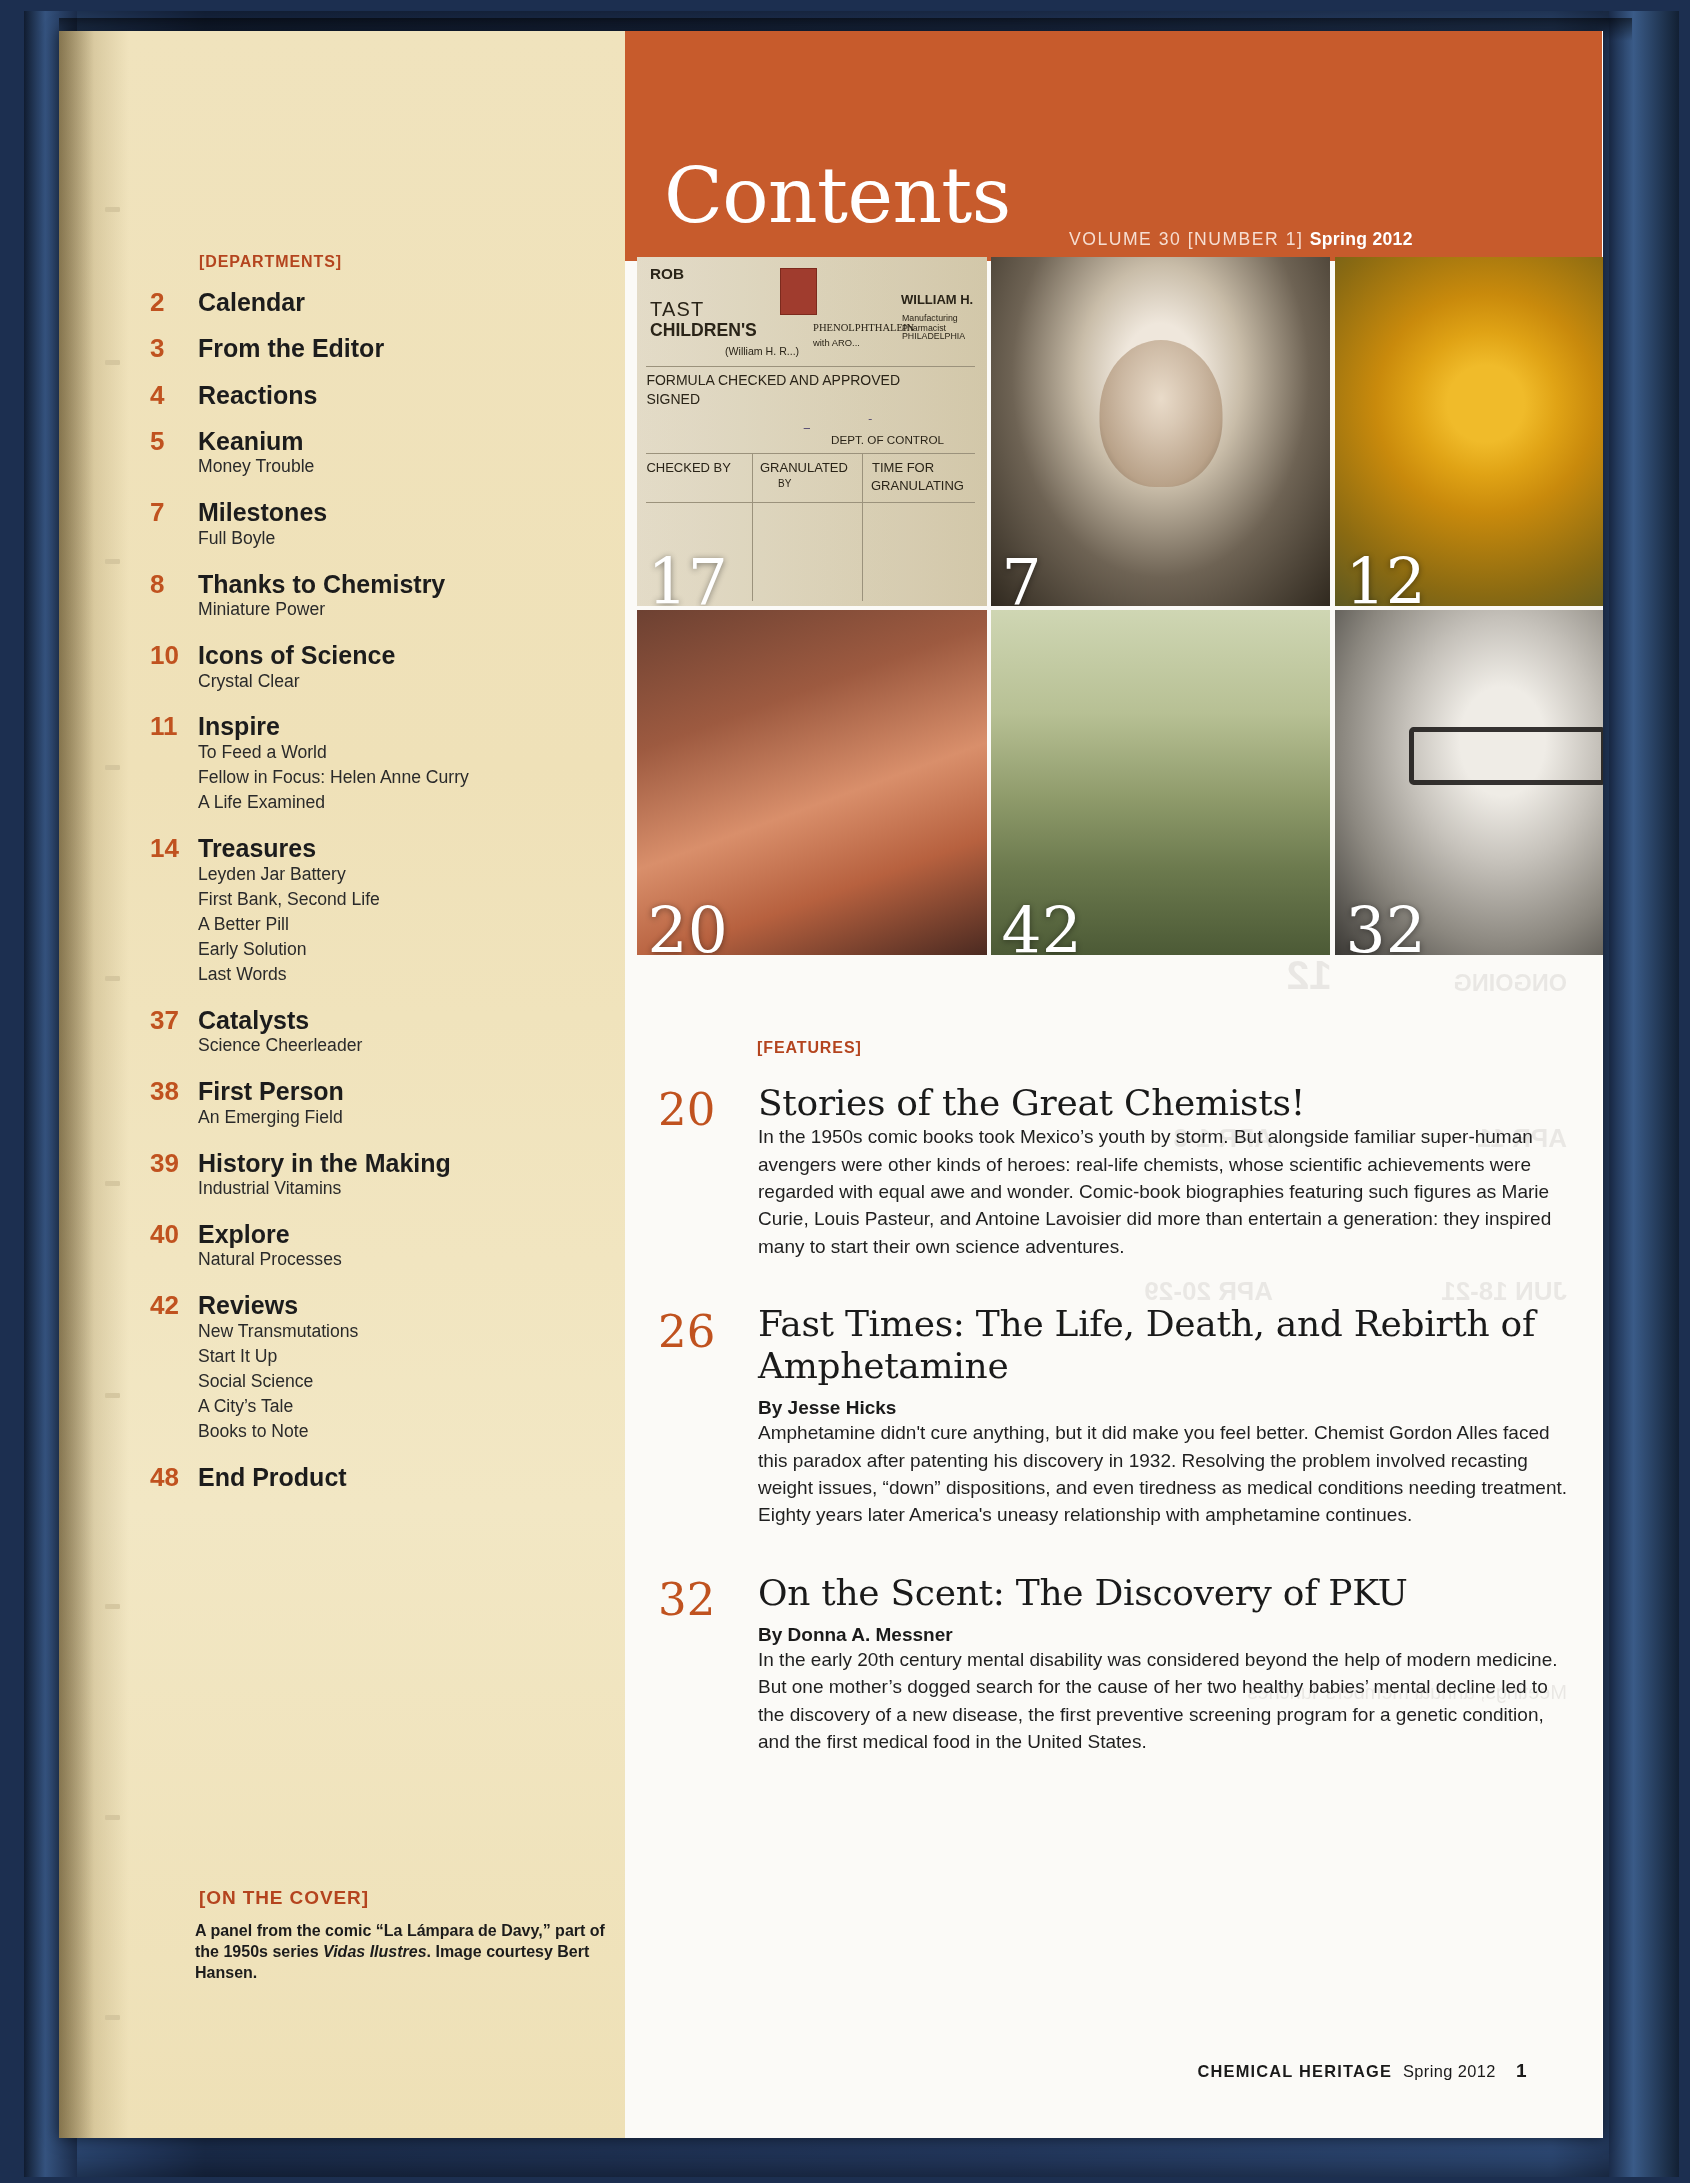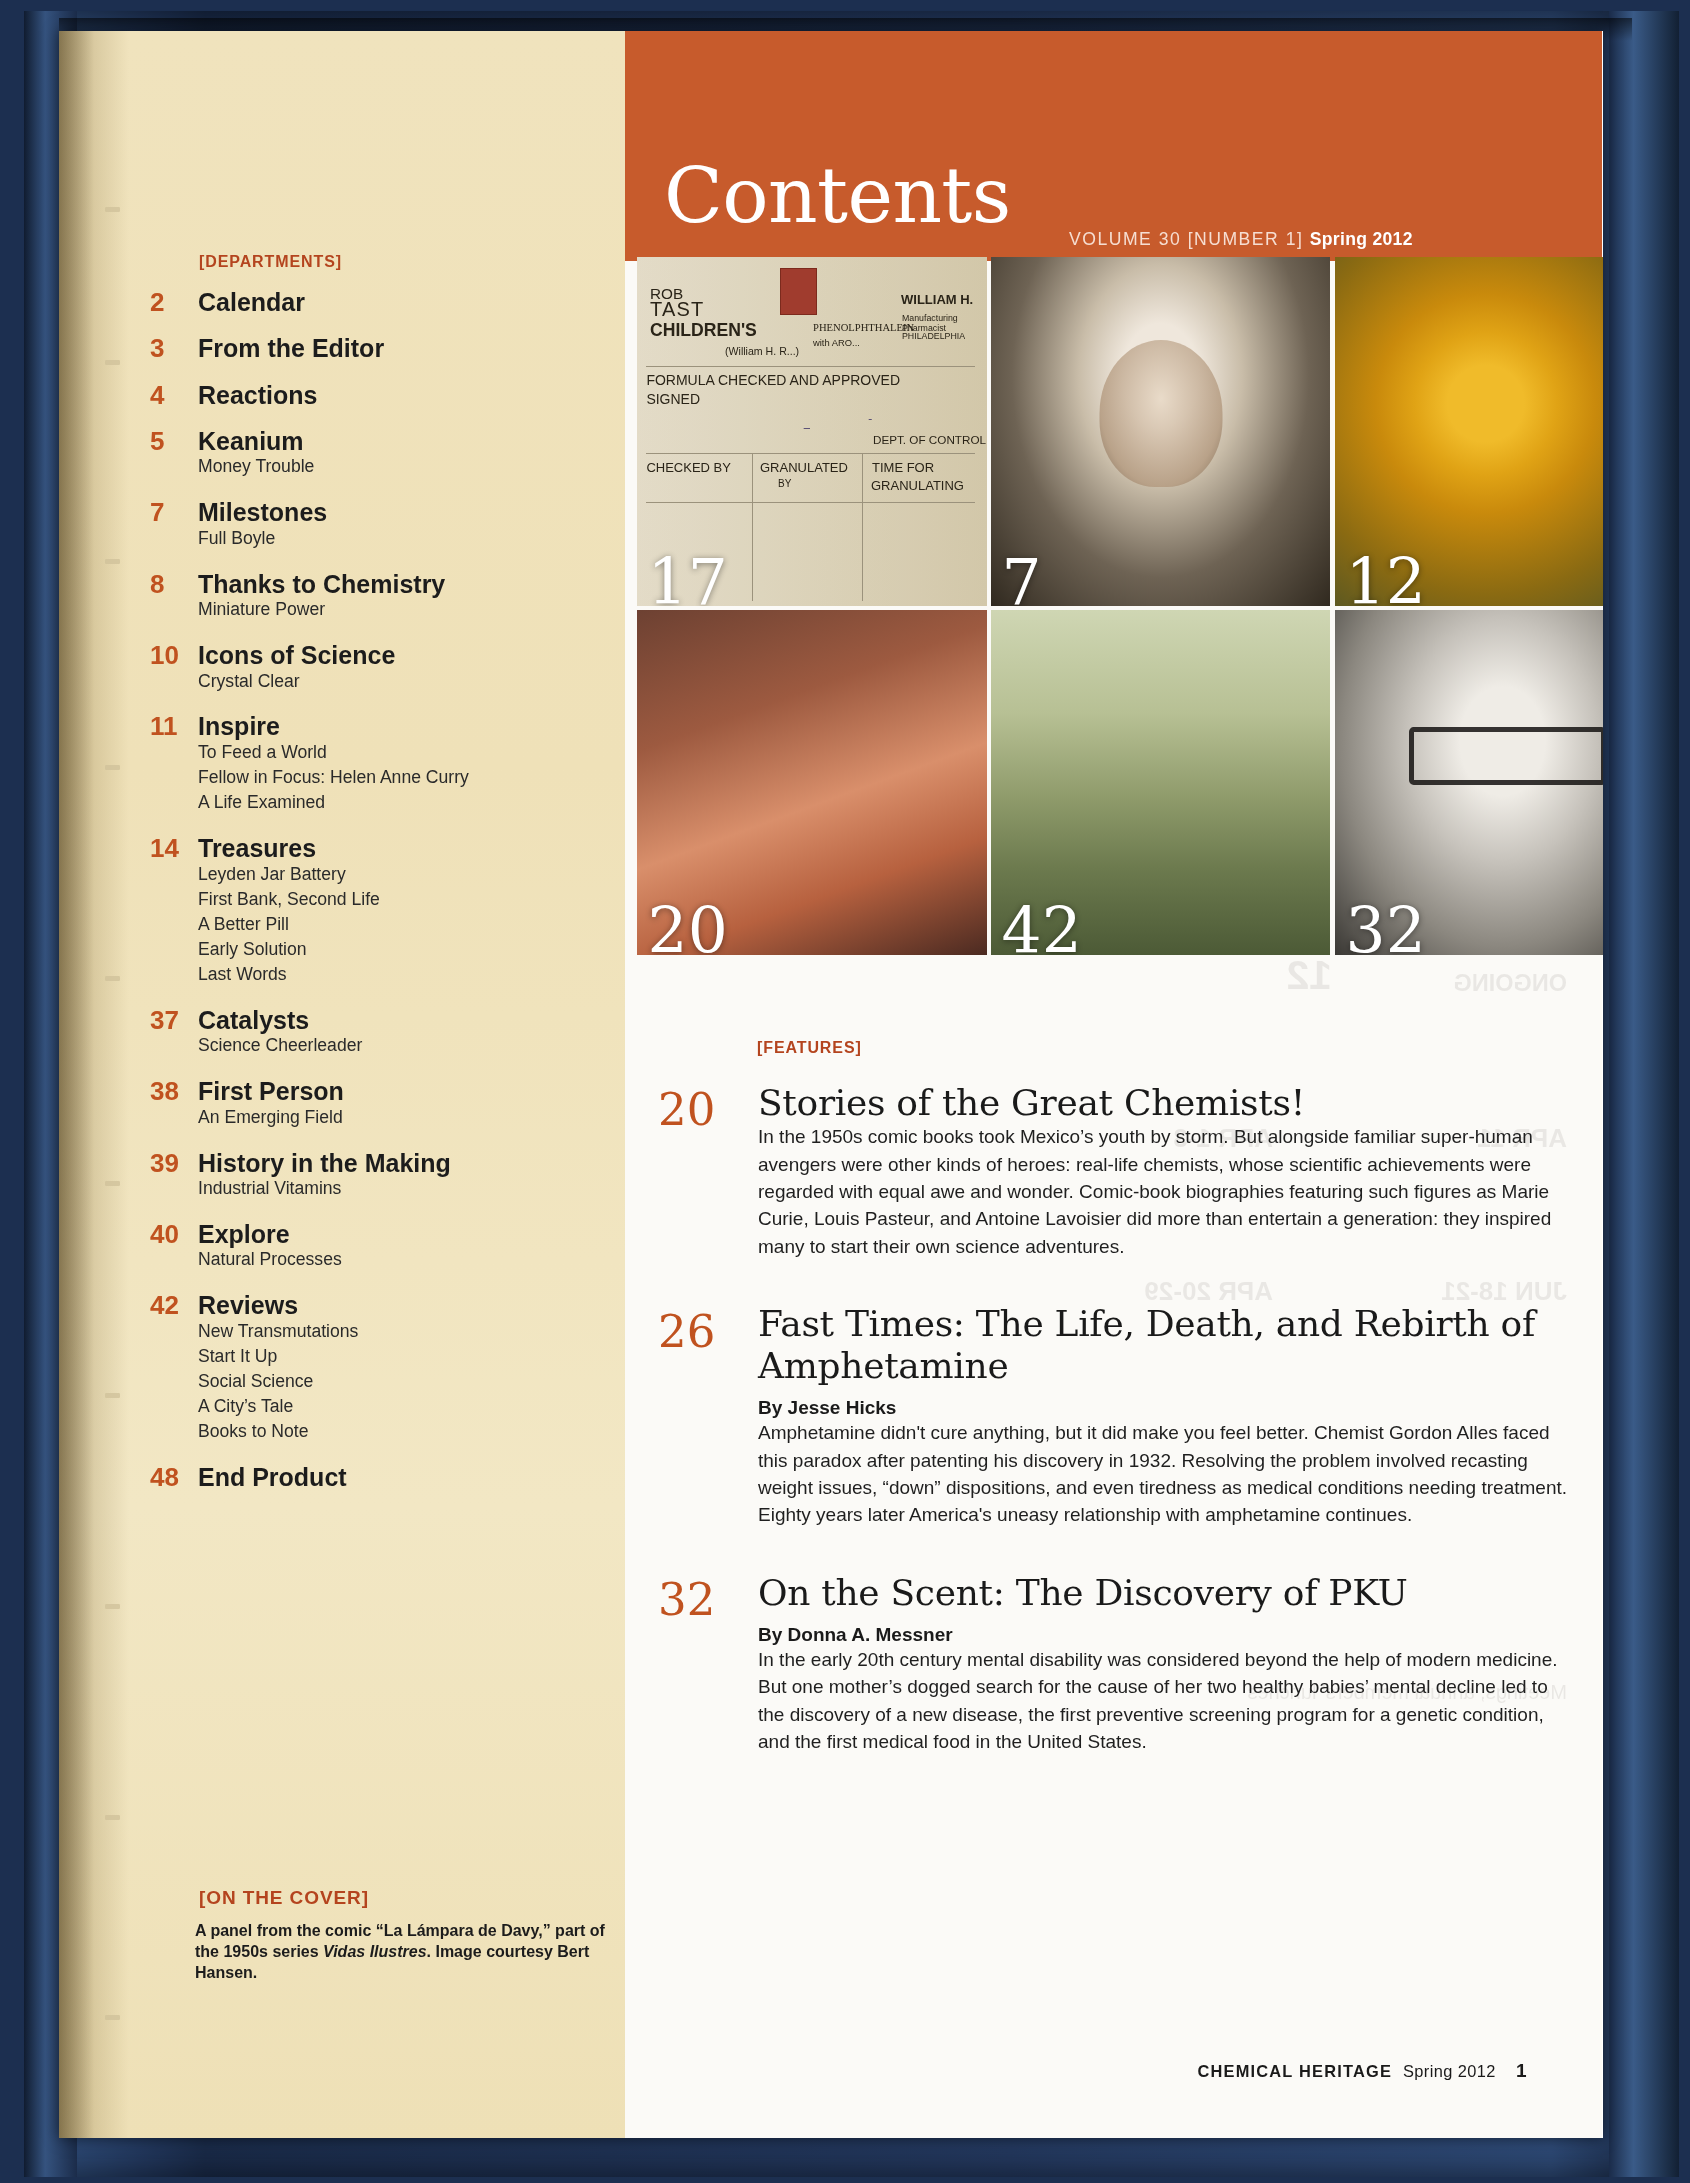--- a/index.html
+++ b/index.html
@@ -368,35 +368,35 @@
 
   <div class="masthead"></div>
   <div class="contents-word">Contents</div>
   <div class="volume-line">
     <span>VOLUME 30 [NUMBER 1]</span>
     <span class="season">Spring 2012</span>
   </div>
 
   <div class="mosaic">
     <div class="tile t17">
-      <div class="lbl" style="left:13px; top:8.2px; font-size:15.3px; font-weight:normal;margin-top:20px;">ROB</div>
+      <div class="lbl" style="left:13px; top:8.2px; font-size:15.3px; font-weight:bold;">ROB</div>
       <div class="lbl" style="left:13px; top:41px; font-size:20px; font-weight:normal; letter-spacing:1.2px;">TAST</div>
       <div class="lbl" style="left:13px; top:63px; font-size:17.6px; font-weight:bold;">CHILDREN'S</div>
       <div class="lbl" style="left:88px; top:88px; font-size:10.6px;">(William H. R...)</div>
       <div class="lbl" style="left:176px; top:65px; font-size:10.6px;font-family:Liberation Serif, serif;">PHENOLPHTHALEIN</div>
       <div class="lbl" style="left:176px; top:80px; font-size:9.4px;">with ARO...</div>
       <div class="lbl" style="left:264px; top:35px; font-size:13px; font-weight:bold;">WILLIAM H.</div>
       <div class="lbl" style="left:265px; top:56px; font-size:8.8px;">Manufacturing Pharmacist</div>
       <div class="lbl" style="left:265px; top:74px; font-size:8.8px;">PHILADELPHIA</div>
       <div class="stamp" style="left:143px; top:11.7px;"></div>
       <div class="rule" style="left:9.4px; top:109px; width:329px;"></div>
       <div class="lbl" style="left:9.4px; top:115px; font-size:14px;">FORMULA CHECKED AND APPROVED</div>
       <div class="lbl" style="left:9.4px; top:134px; font-size:14px;">SIGNED</div>
       <div class="sig"></div>
-      <div class="lbl" style="left:194px; top:176px; font-size:11.7px;margin-left:42px;">DEPT. OF CONTROL</div>
+      <div class="lbl" style="left:194px; top:176px; font-size:11.7px;">DEPT. OF CONTROL</div>
       <div class="rule" style="left:9.4px; top:196px; width:329px;"></div>
       <div class="lbl" style="left:9.4px; top:203px; font-size:13px;">CHECKED BY</div>
       <div class="lbl" style="left:123px; top:203px; font-size:13px;">GRANULATED</div>
       <div class="lbl" style="left:141px; top:221px; font-size:10px;">BY</div>
       <div class="lbl" style="left:235px; top:203px; font-size:13px;">TIME FOR</div>
       <div class="lbl" style="left:234px; top:221px; font-size:13px;">GRANULATING</div>
       <div class="rule" style="left:9.4px; top:245px; width:329px;"></div>
       <div class="rule" style="left:115px; top:197px; width:1.2px; height:147px;"></div>
       <div class="rule" style="left:225px; top:197px; width:1.2px; height:147px;"></div>
       <div class="num">17</div>

